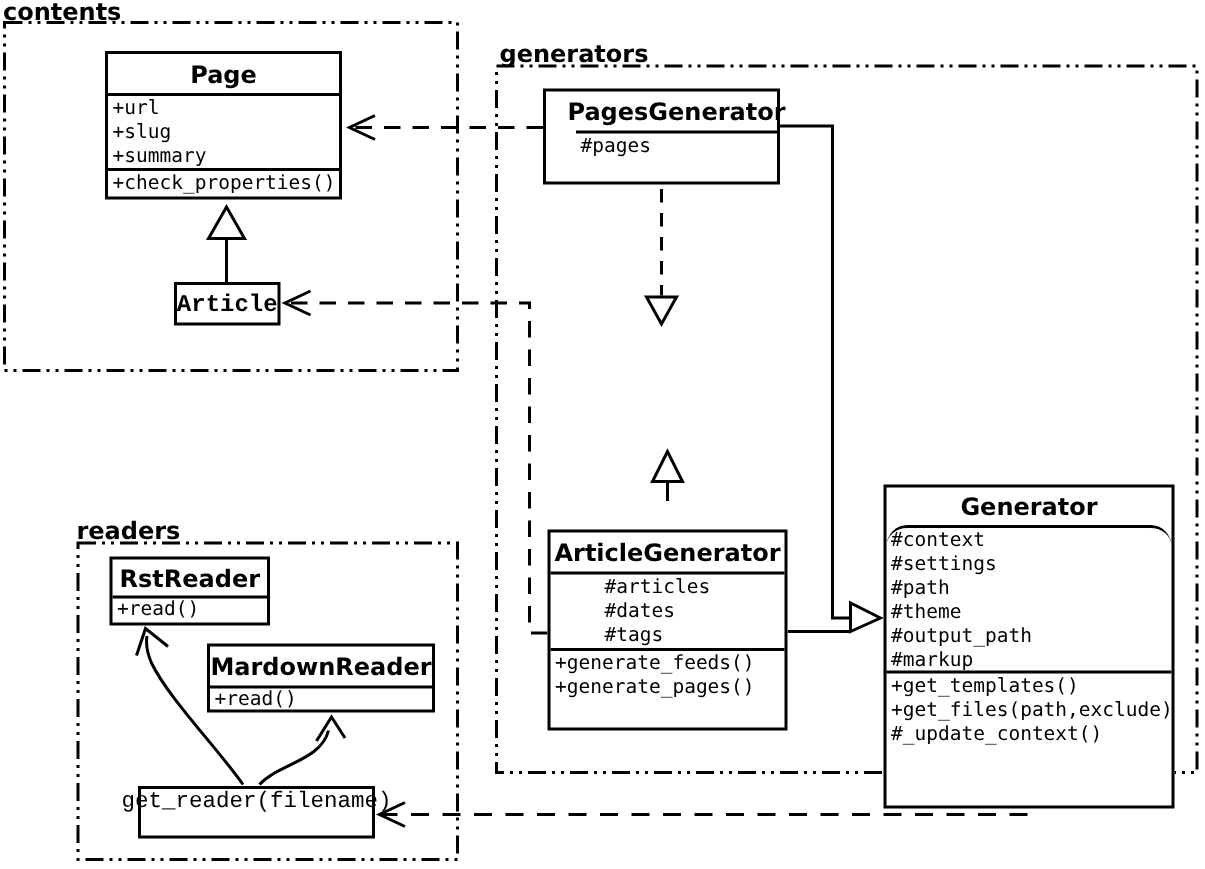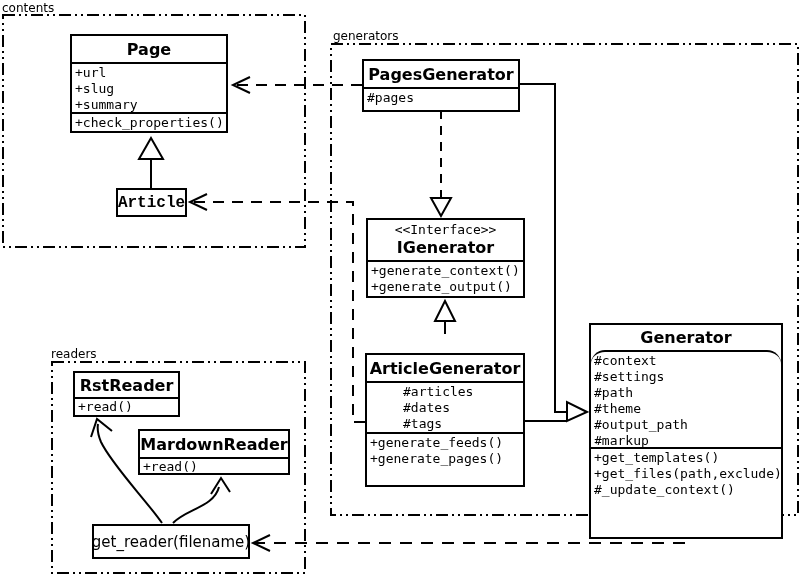--- a/index.html
+++ b/index.html
@@ -2,22 +2,23 @@
 <html><head>
 <meta charset="utf-8">
 <style>
   html,body{margin:0;padding:0;background:#fff;}
   .stage{
     position:relative;width:803px;height:579px;background:#ffffff;
     font-family:"DejaVu Sans", sans-serif;color:#000;overflow:hidden;
   }
   svg.connectors{position:absolute;left:0;top:0;width:803px;height:579px;}
   .pkg-label{
-    position:absolute;font-size:12px;line-height:16px;color:#000;
+    position:absolute;font-size:16px;line-height:16px;color:#000;
     white-space:nowrap;
+    font-weight:bold;
   }
   .cls{
     position:absolute;background:#fff;border:2px solid #000;
     box-sizing:border-box;
   }
   .cls-title{
     font-weight:bold;font-size:16px;text-align:center;
     display:flex;align-items:center;justify-content:center;
     white-space:nowrap;overflow:visible;box-sizing:border-box;
   }
@@ -27,22 +28,22 @@
   }
   .iface-name{font-weight:bold;font-size:16px;line-height:21px;text-align:center;}
   .sec{
     border-top:2px solid #000;box-sizing:border-box;
     font-family:"DejaVu Sans Mono", monospace;font-size:13px;
     padding:1px 2px 0 3px;overflow:hidden;
   }
   .row{line-height:16px;white-space:nowrap;}
   .plainbox{
     position:absolute;background:#fff;border:2px solid #000;
-    box-sizing:border-box;display:flex;align-items:center;justify-content:center;
-    font-size:15px;white-space:nowrap;
+    box-sizing:border-box;display:flex;justify-content:center;
+    font-size:15px;white-space:nowrap;font-family:Liberation Mono, monospace;
   }
 </style>
 </head>
 <body>
 
 <div class="stage">
 
   <svg class="connectors" viewBox="0 0 803 579" fill="none" stroke="#000" stroke-width="2">
 
     <g>
@@ -117,37 +118,27 @@
     </div>
     <div class="sec" style="height:19px;">
       <div class="row">+check_properties()</div>
     </div>
   </div>
 
   <div class="cls" style="left:116px;top:188px;width:71px;height:29px;font-family:Liberation Mono, monospace;">
     <div class="cls-title" style="height:25px;">Article</div>
   </div>
 
-  <div class="cls" style="left:362px;top:59px;width:158px;height:53px;">
+  <div class="cls" style="left:362px;top:59px;width:158px;height:64px;padding-left:20px;">
     <div class="cls-title" style="height:26px;">PagesGenerator</div>
     <div class="sec" style="height:19px;">
       <div class="row">#pages</div>
     </div>
   </div>
 
-  <div class="cls" style="left:366px;top:218px;width:159px;height:80px;">
-    <div style="height:40px;padding-top:2px;box-sizing:border-box;">
-      <div class="stereotype">&lt;&lt;Interface&gt;&gt;</div>
-      <div class="iface-name">IGenerator</div>
-    </div>
-    <div class="sec" style="height:36px;">
-      <div class="row">+generate_context()</div>
-      <div class="row">+generate_output()</div>
-    </div>
-  </div>
 
   <div class="cls" style="left:365px;top:353px;width:160px;height:134px;">
     <div class="cls-title" style="height:26px;">ArticleGenerator</div>
     <div class="sec" style="height:51px;padding-left:36px;">
       <div class="row">#articles</div>
       <div class="row">#dates</div>
       <div class="row">#tags</div>
       <div class="row">#categories</div>
     </div>
     <div class="sec" style="height:36px;">

